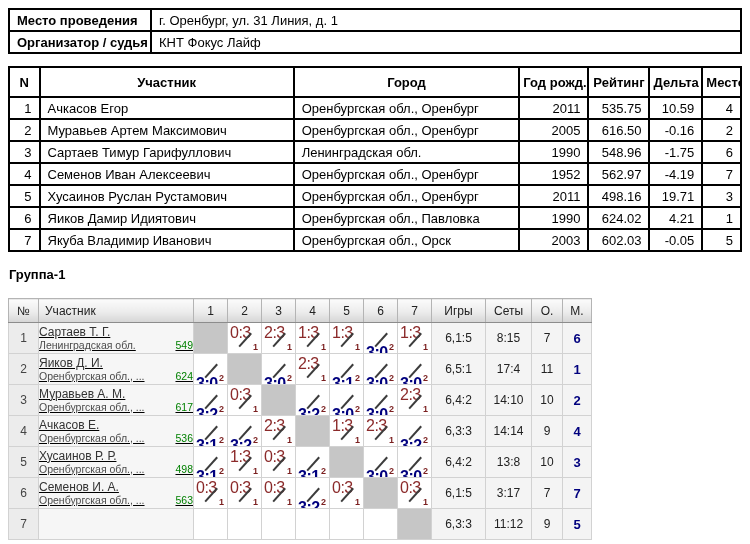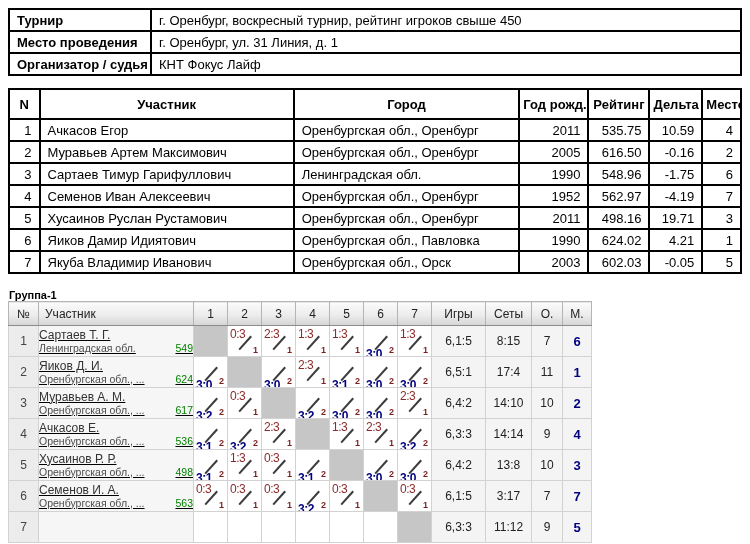--- a/index.html
+++ b/index.html
@@ -10,61 +10,57 @@
   table.blk { border-collapse:collapse; width:734px; table-layout:fixed; }
   table.blk td, table.blk th { border:2px solid #000; font-size:13px; padding:1px 7px;
                                height:18px; overflow:hidden; white-space:nowrap; }
   .info-lbl { font-weight:bold; }
   table.blk th { font-weight:bold; text-align:center; padding:5px 3px; }
   td.ra { text-align:right; }
 
   .gap { height:12px; }
 
   
-  .gtitle { font-weight:bold; font-size:11px; margin:15px 0 0 1px; }
+  .gtitle { font-weight:bold; font-size:13px; margin:15px 0 16px 1px; }
 
   table.gtable { border-collapse:collapse; table-layout:fixed; }
   table.gtable th {
     background:linear-gradient(180deg,#fbfbfb 0%,#ececec 55%,#d5d5d5 100%);
     border:1px solid #b4b4b4; border-bottom:1px solid #8c8c8c;
     font-weight:normal; font-size:12px; color:#222; height:23px; padding:0 2px;
     white-space:nowrap; overflow:hidden;
   }
   table.gtable td { border:1px solid #d2d2d2; height:30px; padding:0;
                     white-space:nowrap; overflow:hidden; }
   td.gnum  { background:#ececec; text-align:center; font-size:12px; color:#444; }
   td.pname { background:#f6f6f6; padding:1px 6px;text-decoration:underline; }
   .nm  { font-size:12px; color:#333; line-height:14px; }
   .sub { display:flex; justify-content:space-between; font-size:10.5px; color:#4a4a4a; line-height:13px; }
   .rat { color:#008000; }
 
   td.sc { position:relative; background:#fff; }
   td.sc.self { background:#c6c6c6; }
-  .score { position:absolute; top:1px; left:2px; font-size:12px; color:#8b2a2a; letter-spacing:-0.5px; }
+  .score { position:absolute; top:1px; left:2px; font-size:16px; color:#8b2a2a; letter-spacing:-0.5px; }
   .score.win { font-weight:bold; color:#00007e;margin-top:20px; }
   .slash { position:absolute; left:8px; top:16px; width:18px; height:1.5px;
            background:#3c3c3c; transform:rotate(-48deg); }
   .pts { position:absolute; bottom:1px; right:3px; font-size:9px; font-weight:bold; color:#7b1f1f; }
 
   td.stat { background:#f4f4f4; text-align:center; font-size:12px; color:#222; }
   td.stat.place { font-weight:bold; color:#00007e; font-size:13px; }
 </style>
 </head>
 <body>
 
 <table class="blk">
   <colgroup>
       <col style="width:142px">
       <col>
     </colgroup>
   <tbody>
-      <tr>
-    <td class="info-lbl">Турнир</td>
-    <td>г. Оренбург, воскресный турнир, рейтинг игроков свыше 450</td>
-  </tr>
   <tr>
     <td class="info-lbl">Место проведения</td>
     <td>г. Оренбург, ул. 31 Линия, д. 1</td>
   </tr>
   <tr>
     <td class="info-lbl">Организатор / судья</td>
     <td>КНТ Фокус Лайф</td>
   </tr>
 </tbody>
   </table>

